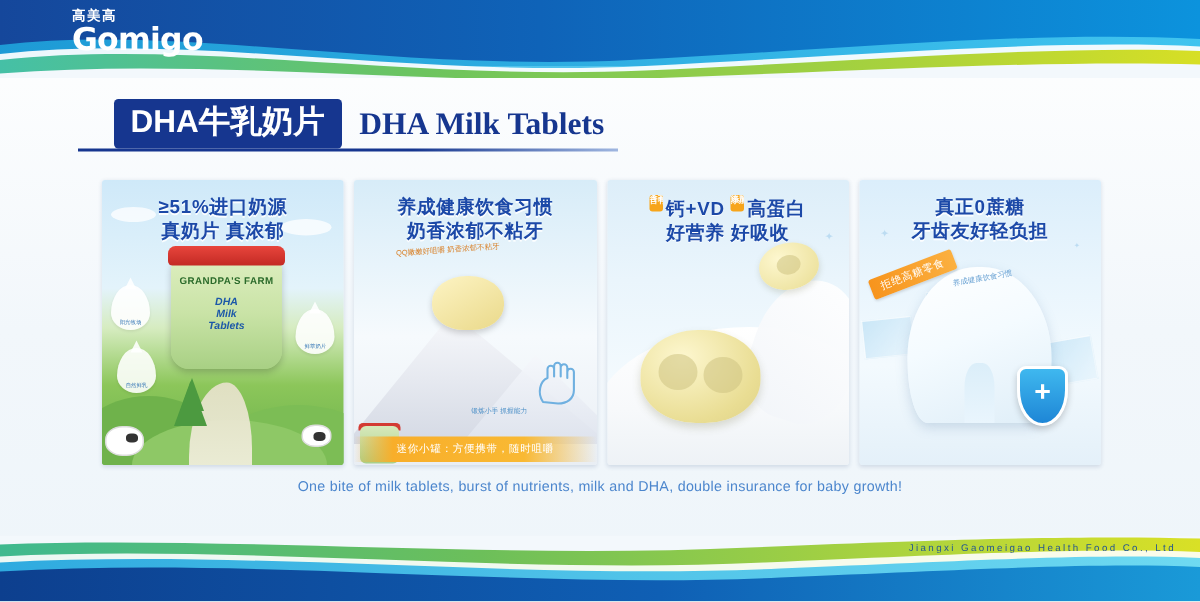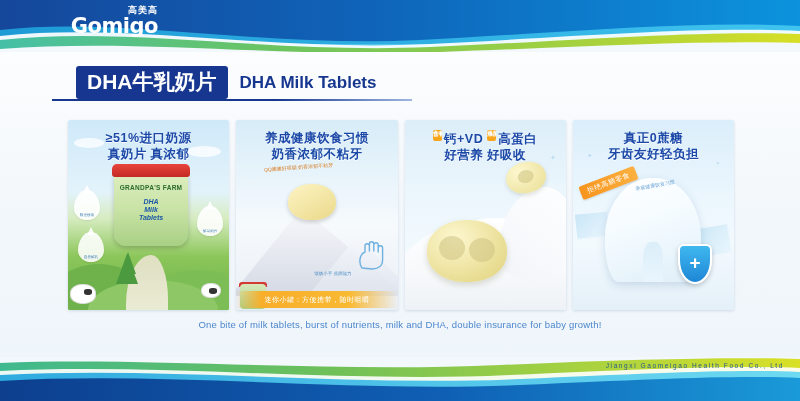--- a/index.html
+++ b/index.html
@@ -8,32 +8,32 @@
     font-family: "Liberation Sans", sans-serif;
     background: #f4f8fc;
     overflow: hidden;
     position: relative;
   }
   #page { position: relative; width: 800px; height: 401px; background: linear-gradient(180deg,#ffffff 0%, #f2f7fb 55%, #eef5fa 100%); }
 
   
   .header { position: absolute; top: 0; left: 0; width: 800px; height: 52px; overflow: hidden; }
   .header-svg { position: absolute; top: 0; left: 0; }
-  .logo { position: absolute; left: 48px; top: 5px; width: 110px; text-align: right; z-index: 5; }
+  .logo { position: absolute; left: 48px; top: 5px; width: 110px; text-align: left; z-index: 5; }
   .logo-cn { font-size: 9px; color: #ffffff; letter-spacing: 1px; font-weight: bold; line-height: 10px; }
   .logo-en { font-size: 21px; color: #ffffff; font-weight: bold; letter-spacing: -0.5px; line-height: 22px; font-family: "DejaVu Sans", sans-serif; }
 
   
   .title-row { position: absolute; left: 52px; top: 66px; display: flex; align-items: center; gap: 12px; padding-left: 24px; }
   .title-badge {
     background: #16368f; color: #fff; font-size: 21px; font-weight: bold;
     padding: 4px 11px 5px 11px; border-radius: 3px; letter-spacing: 0px;
     line-height: 24px; white-space: nowrap;
   }
-  .title-en { color: #16368f; font-size: 17px; font-weight: bold; letter-spacing: 0px; white-space: nowrap; }
+  .title-en { color: #16368f; font-size: 21px; font-weight: bold; letter-spacing: 0px; white-space: nowrap; font-family: Liberation Serif, serif; }
   .title-underline { position: absolute; left: 52px; top: 99px; width: 360px; height: 2px; background: linear-gradient(90deg,#16368f 0%, #16368f 62%, #9fb6e0 100%); }
 
   
   .panels { position: absolute; left: 68px; top: 120px; width: 666px; height: 190px; display: flex; gap: 7px; }
   .panel { position: relative; width: 162px; height: 190px; border-radius: 2px; overflow: hidden; box-shadow: 0 1px 3px rgba(40,70,120,0.16); }
   .panel-head { position: absolute; left: 0; top: 10px; width: 100%; text-align: center; z-index: 6; }
   .ph-line { font-size: 12.5px; font-weight: bold; color: #1c49a8; line-height: 16px; letter-spacing: 0.5px;
              text-shadow: 0 1px 0 rgba(255,255,255,0.9); white-space: nowrap; }
   .badge-sq { display: inline-block; background: #f7a51b; color: #fff; font-size: 5.5px; line-height: 5.5px;
               width: 9px; height: 11px; border-radius: 2px; vertical-align: 2px; margin-right: 2px;

